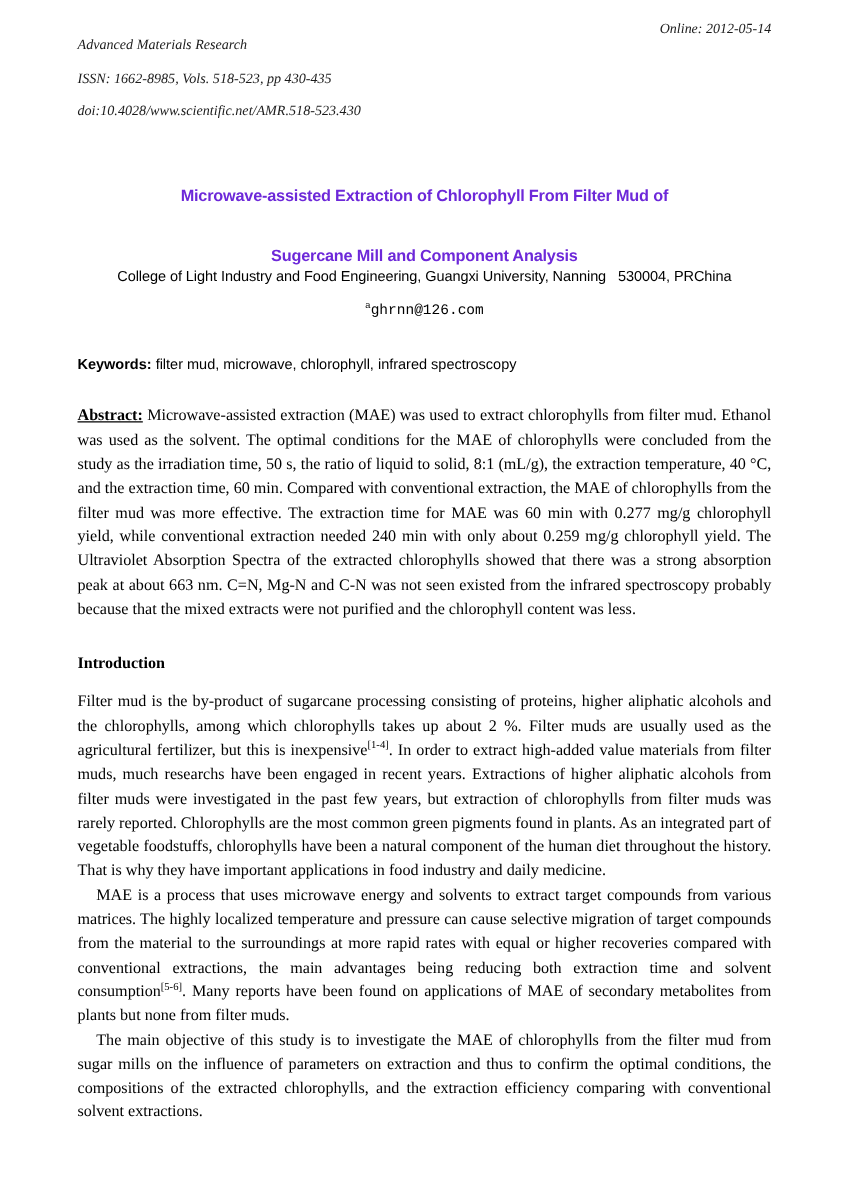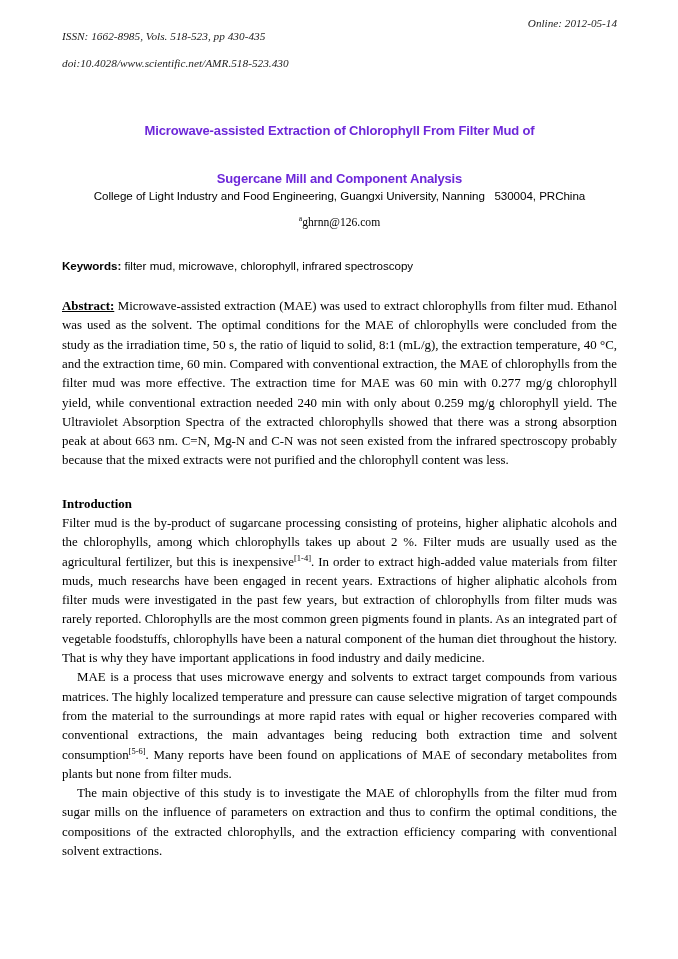--- a/index.html
+++ b/index.html
@@ -70,21 +70,21 @@
   .affiliation {
     text-align: center;
     font-family: "Liberation Sans", sans-serif;
     font-size: 11.6px;
     line-height: 15px;
     white-space: pre;
     letter-spacing: -0.05px;
   }
   .email {
     text-align: center;
-    font-family: Liberation Serif, serif;
+    font-family: Liberation Mono, monospace;
     font-size: 11.6px;
     line-height: 15px;
     margin-top: 12px;
   }
   sup.marker {
     font-size: 0.65em;
     vertical-align: super;
     line-height: 0;
   }
 
@@ -120,35 +120,36 @@
 
   .body-para {
     font-family: "Liberation Serif", serif;
     font-size: 12.9px;
     line-height: 19.3px;
     text-align: justify;
     text-justify: inter-word;
     margin-top: 8px;
   }
   .body-para.indent { text-indent: 15px; margin-top: 0; }
-  .body-para.first { margin-top: 0; }
+  .body-para.first { margin-top: 12px; }
 
   sup.cite {
     font-size: 0.66em;
     vertical-align: super;
     line-height: 0;
   }
 </style>
 </head>
 <body>
 
 <div class="page">
 
   <div class="pub-header">
     <div class="pub-header-left">
+      <div>Advanced Materials Research</div>
       <div>ISSN: 1662-8985, Vols. 518-523, pp 430-435</div>
       <div>doi:10.4028/www.scientific.net/AMR.518-523.430</div>
     </div>
     <div class="pub-header-right">Online: 2012-05-14</div>
   </div>
 
   <div class="title-block">
     <div class="title-line-1">Microwave-assisted Extraction of Chlorophyll From Filter Mud of</div>
     <div class="title-line-2">Sugercane Mill and Component Analysis</div>
   </div>

